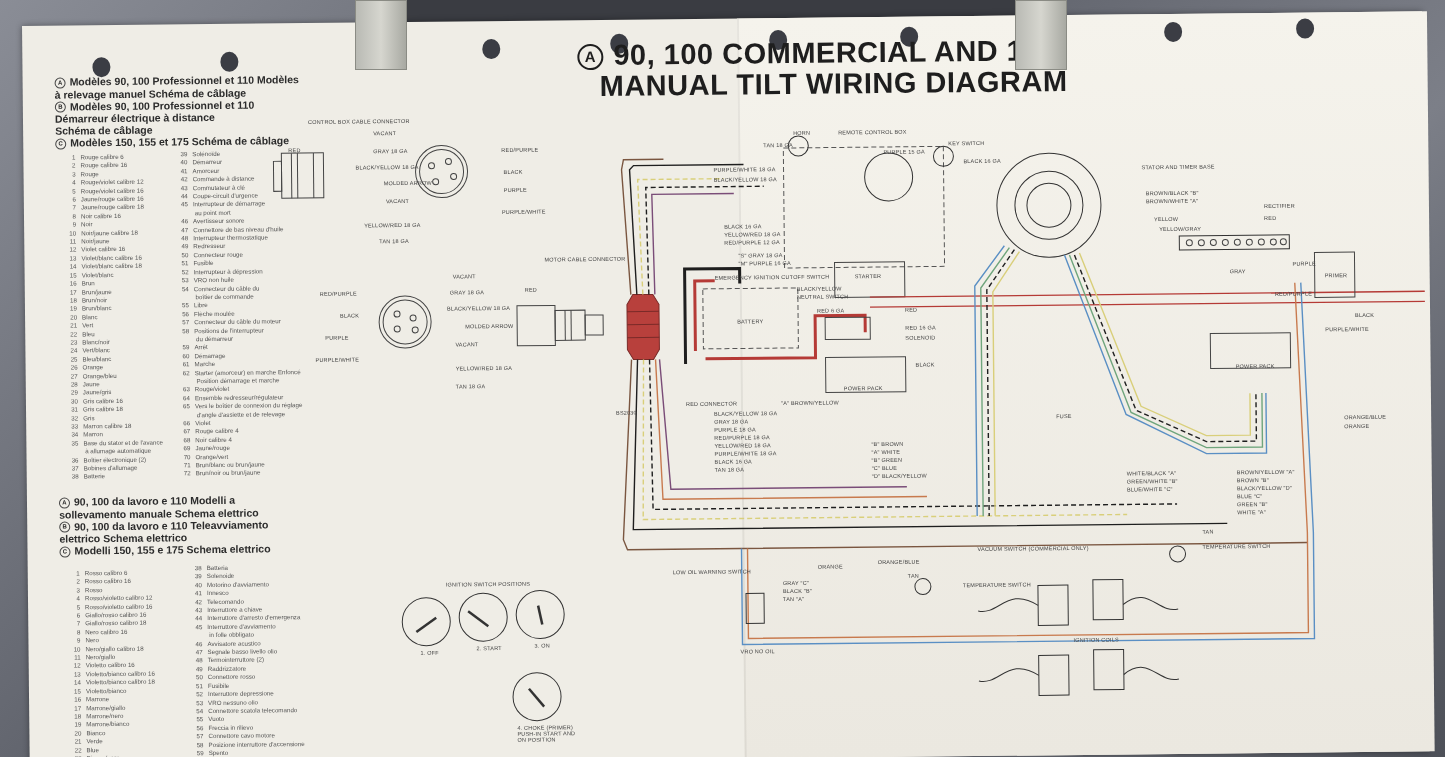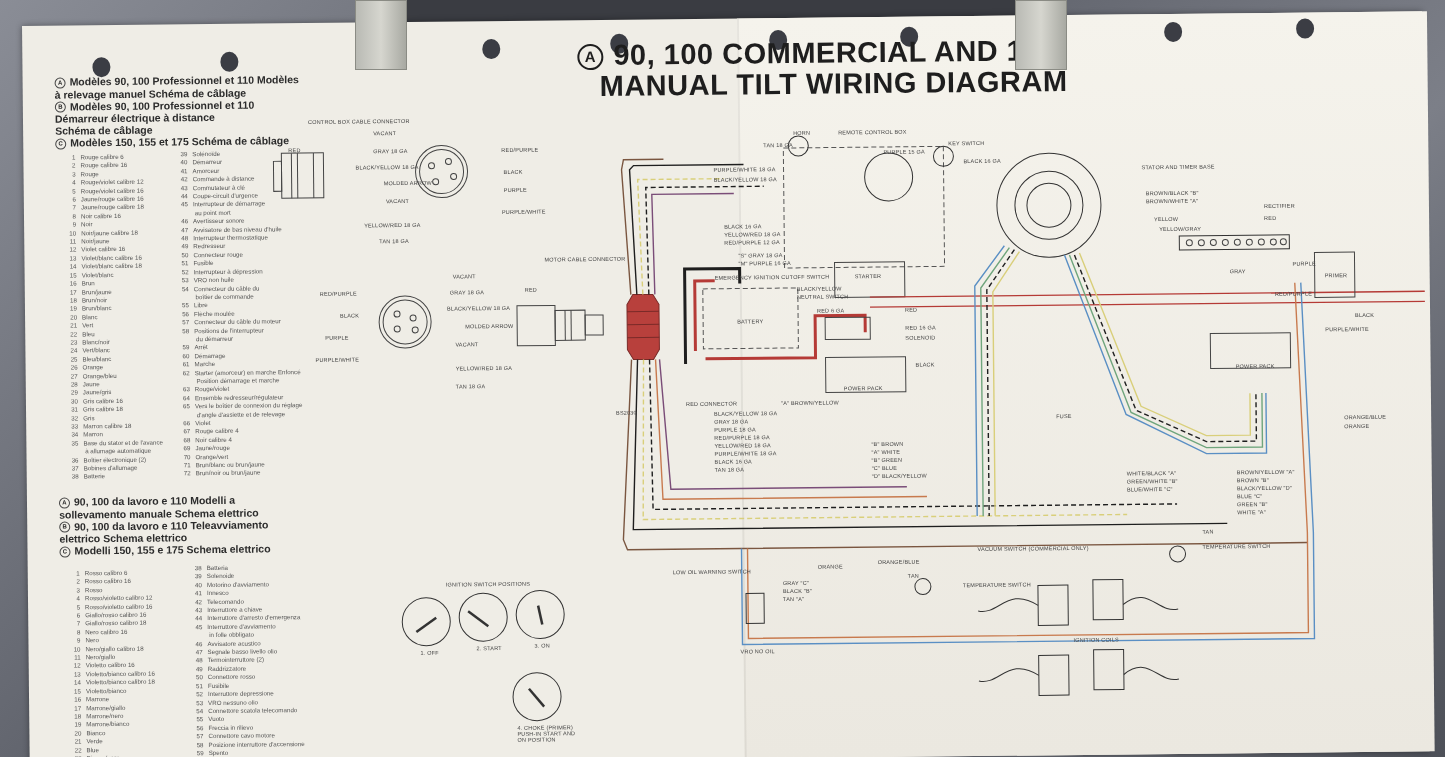--- a/index.html
+++ b/index.html
@@ -98,21 +98,21 @@
   <div class="legend" id="fr-right" style="left:150px;top:126px;">
       <div class="row"><span class="n">39</span><span>Solénoïde</span></div>
       <div class="row"><span class="n">40</span><span>Démarreur</span></div>
       <div class="row"><span class="n">41</span><span>Amorceur</span></div>
       <div class="row"><span class="n">42</span><span>Commande à distance</span></div>
       <div class="row"><span class="n">43</span><span>Commutateur à clé</span></div>
       <div class="row"><span class="n">44</span><span>Coupe-circuit d'urgence</span></div>
       <div class="row"><span class="n">45</span><span>Interrupteur de démarrage</span></div>
       <div class="row"><span class="n"></span><span>    au point mort</span></div>
       <div class="row"><span class="n">46</span><span>Avertisseur sonore</span></div>
-      <div class="row"><span class="n">47</span><span>Avvisatore de bas niveau d'huile</span></div>
+      <div class="row"><span class="n">47</span><span>Connettore de bas niveau d'huile</span></div>
       <div class="row"><span class="n">48</span><span>Interrupteur thermostatique</span></div>
       <div class="row"><span class="n">49</span><span>Redresseur</span></div>
       <div class="row"><span class="n">50</span><span>Connecteur rouge</span></div>
       <div class="row"><span class="n">51</span><span>Fusible</span></div>
       <div class="row"><span class="n">52</span><span>Interrupteur à dépression</span></div>
       <div class="row"><span class="n">53</span><span>VRO non huile</span></div>
       <div class="row"><span class="n">54</span><span>Connecteur du câble du</span></div>
       <div class="row"><span class="n"></span><span>    boîtier de commande</span></div>
       <div class="row"><span class="n">55</span><span>Libre</span></div>
       <div class="row"><span class="n">56</span><span>Flèche moulée</span></div>

